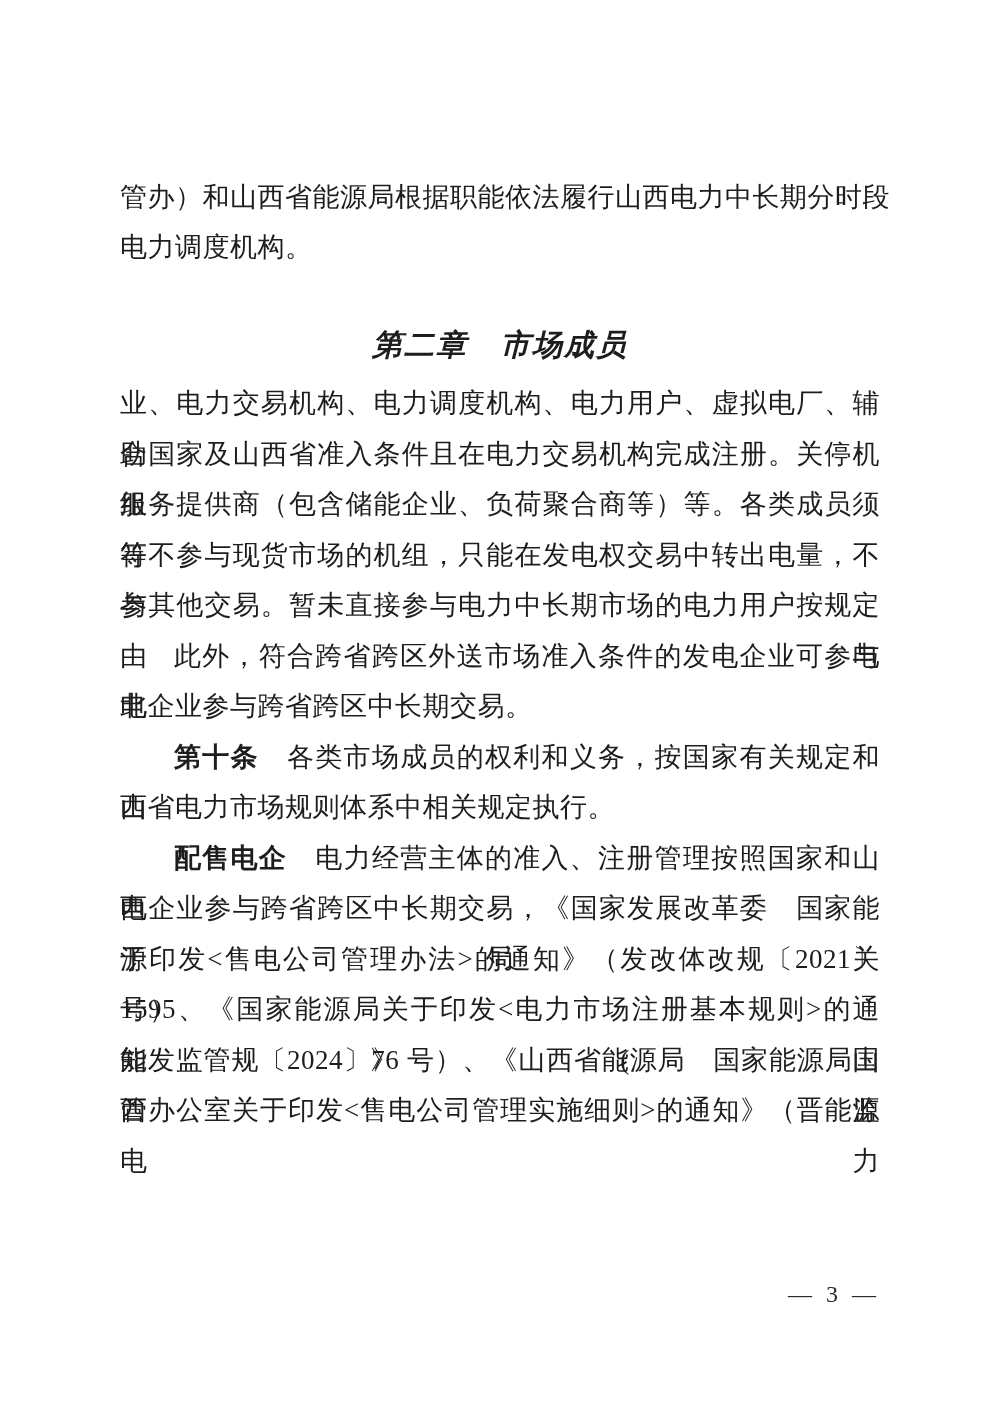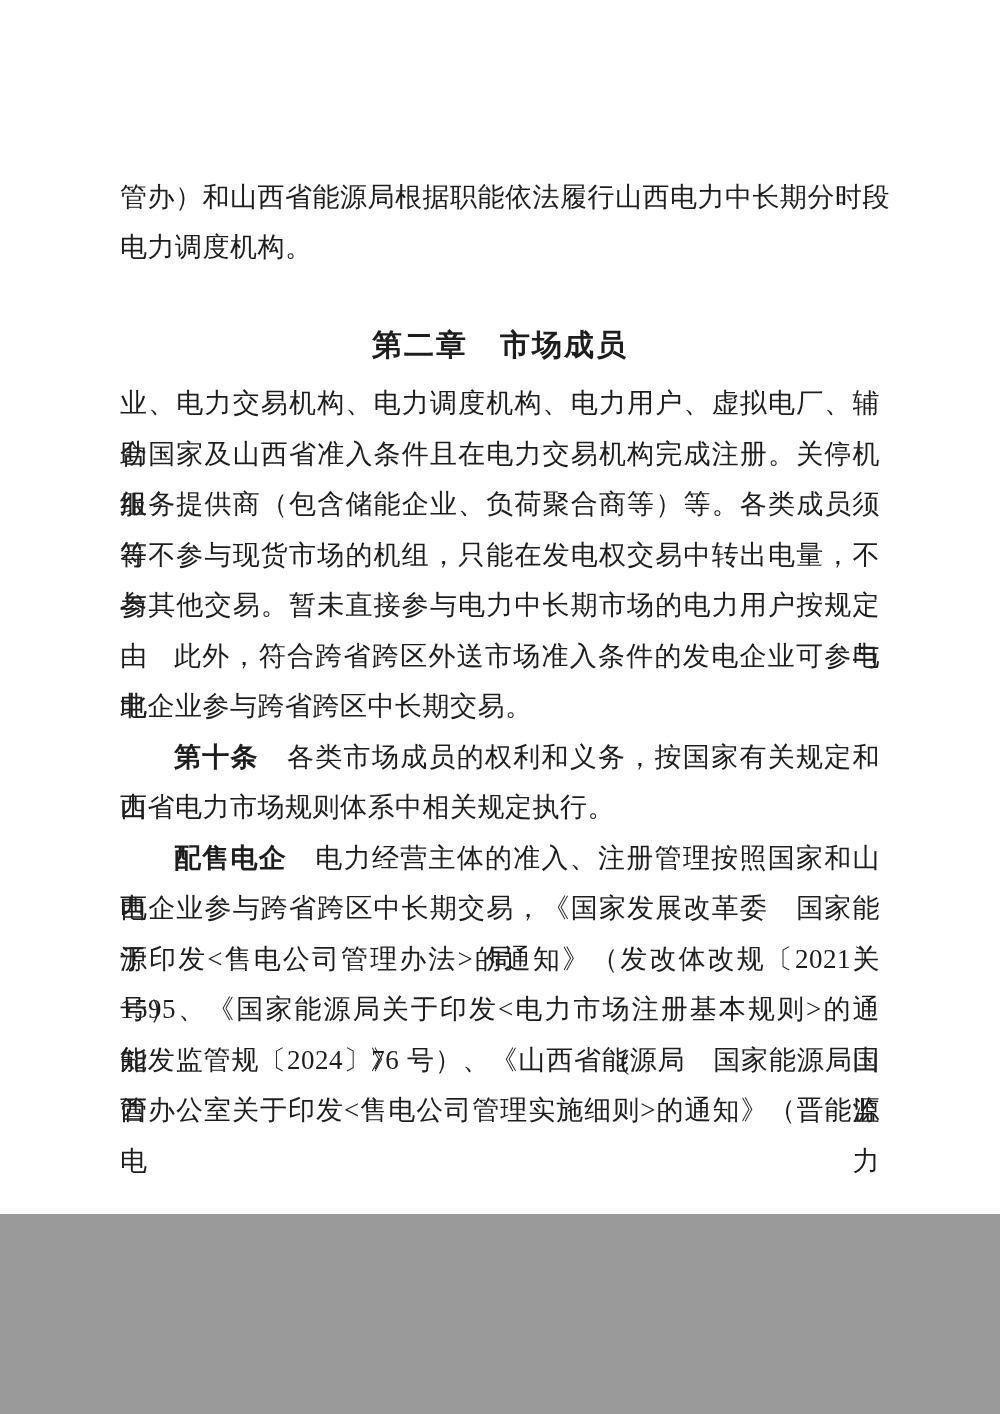--- a/index.html
+++ b/index.html
@@ -3,21 +3,21 @@
 <meta charset="utf-8">
 <style>
   html, body {
     margin: 0;
     padding: 0;
     background: #9a9a9a;
   }
   .page {
     position: relative;
     width: 1000px;
-    height: 1214px;
+    height: 1414px;
     margin: 0 auto;
     background: #ffffff;
     color: #1d1d1d;
     font-family: "Liberation Serif", "DejaVu Serif", serif;
     overflow: hidden;
   }
   .content {
     position: absolute;
     left: 120px;
     top: 172px;
@@ -50,20 +50,21 @@
   .chapter-heading {
     height: 50px;
     line-height: 50px;
     margin-top: 48px;
     margin-bottom: 8px;
     text-align: center;
     font-size: 30px;
     font-weight: bold;
     font-family: "Liberation Sans", "DejaVu Sans", sans-serif;
     letter-spacing: 2px;
+    font-style: italic;
   }
   .page-number {
     position: absolute;
     top: 1278px;
     right: 120px;
     width: 200px;
     height: 32px;
     line-height: 32px;
     text-align: right;
     font-size: 24px;

